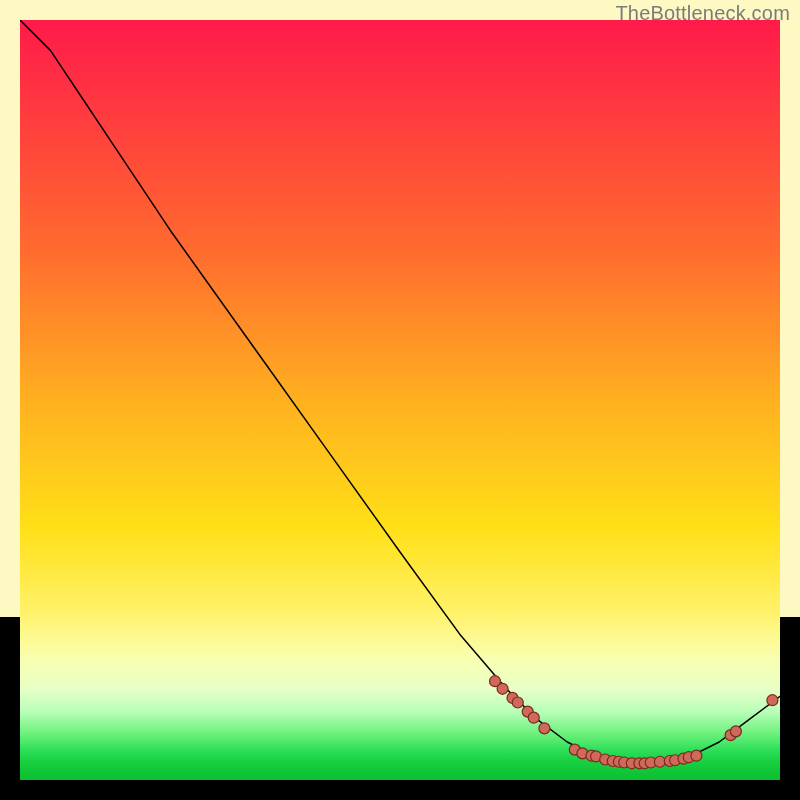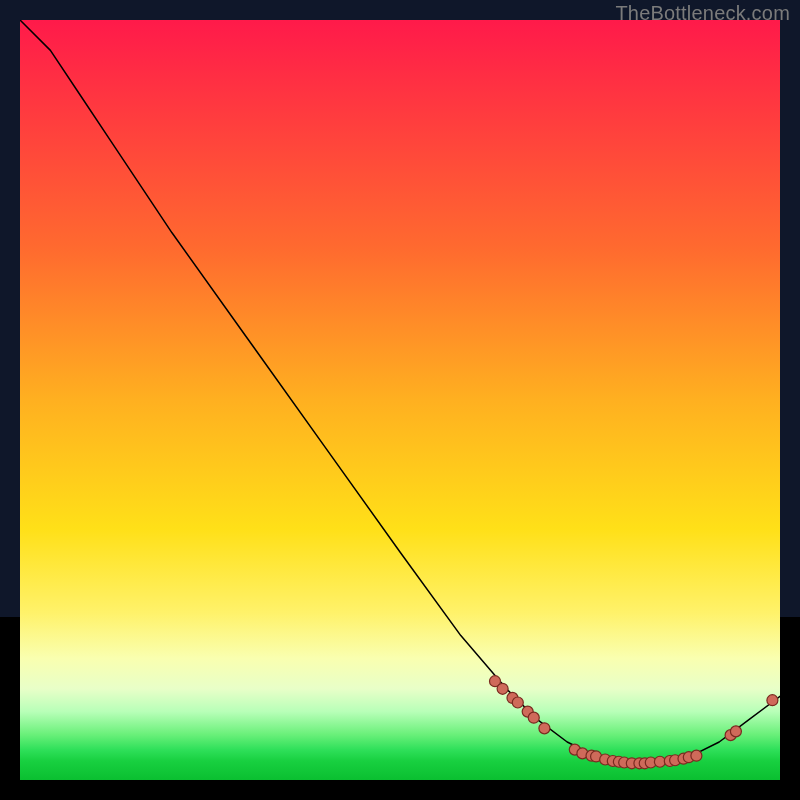--- a/index.html
+++ b/index.html
@@ -7,21 +7,21 @@
     padding: 0;
     width: 800px;
     height: 800px;
     background: #000;
     overflow: hidden;
   }
   .chart-container {
     position: relative;
     width: 800px;
     height: 617px;
-    background: #0f172a;
+    background: #fef9c3;
   }
   .plot-area {
     position: absolute;
     left: 20px;
     top: 20px;
     width: 760px;
     height: 760px;
     
     background: linear-gradient(
       to bottom,

